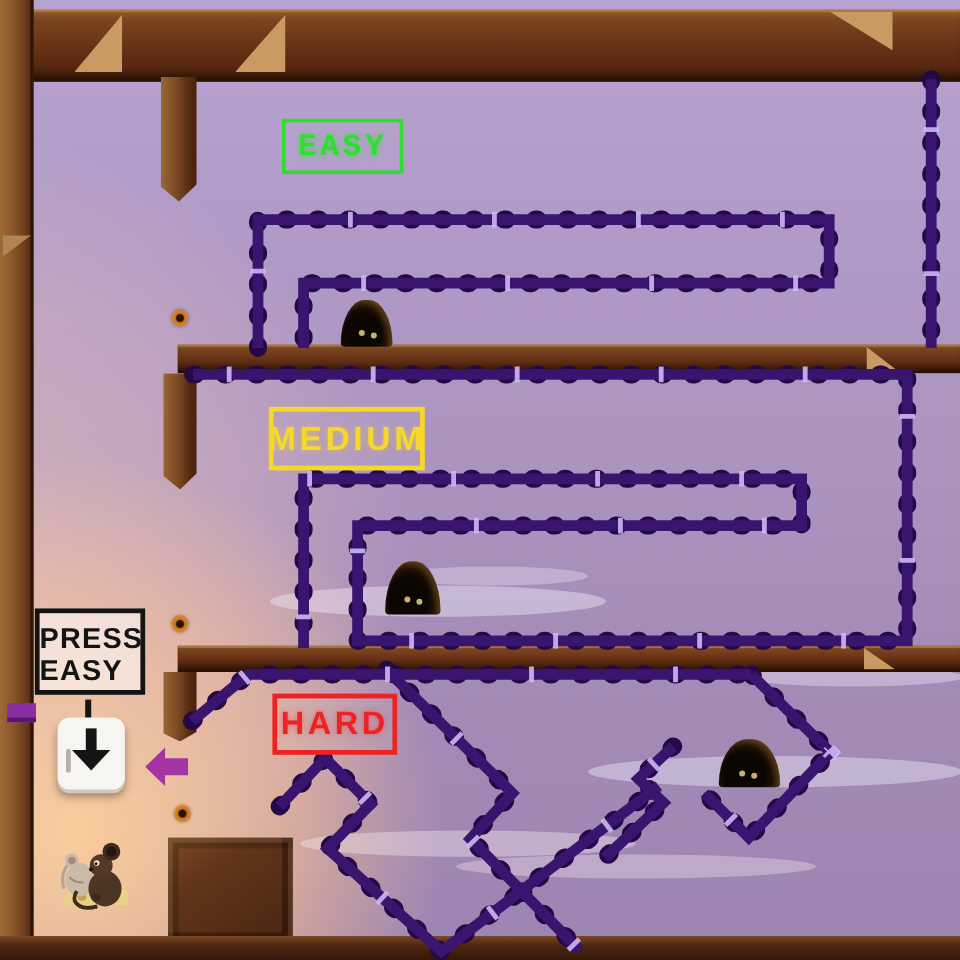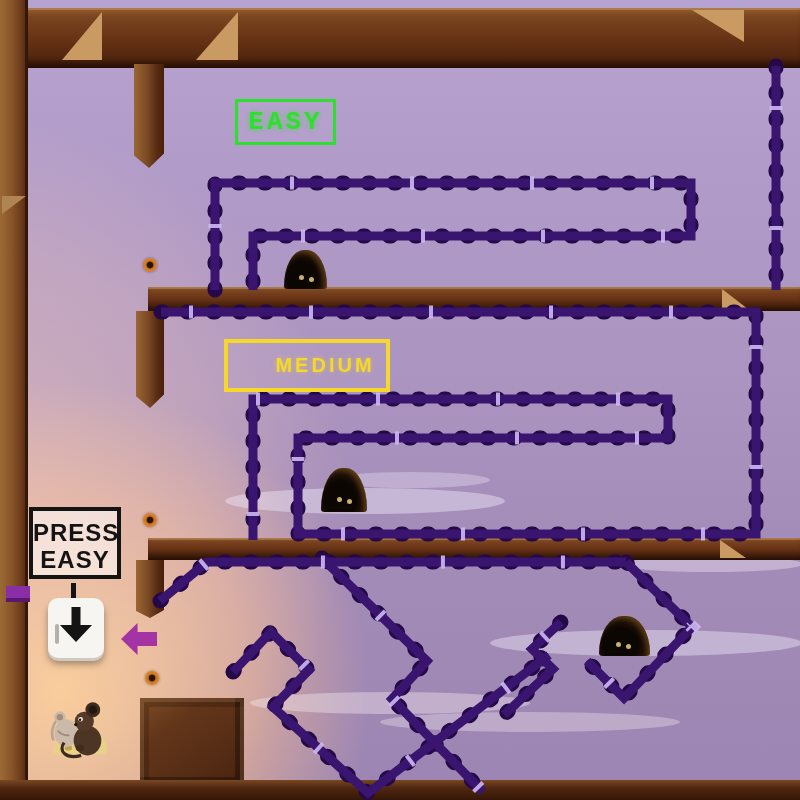--- a/index.html
+++ b/index.html
@@ -53,28 +53,28 @@
     box-shadow:0 0 3px rgba(0,0,0,.4);}
 
   
   .lvl{position:absolute;display:flex;align-items:center;justify-content:center;
     background:rgba(255,255,255,.04);font-weight:bold;}
   .lvl span{letter-spacing:3px;}
   .lvl.easy{left:235px;top:99px;width:95px;height:40px;border:3px solid var(--easy-green,#2ee02e);
     color:var(--easy-green,#2ee02e);font-family:"Liberation Mono",monospace;font-size:26px;
     text-shadow:0 0 6px rgba(46,224,46,.6);}
   .lvl.medium{left:224px;top:339px;width:122px;height:45px;border:4px solid var(--medium-yellow,#f5d829);
-    color:var(--medium-yellow,#f5d829);font-size:20px;text-shadow:0 0 5px rgba(245,216,41,.5);padding-left:36px;}
+    color:var(--medium-yellow,#f5d829);font-size:28px;text-shadow:0 0 5px rgba(245,216,41,.5);}
   .lvl.hard{left:227px;top:578px;width:96px;height:43px;border:4px solid var(--hard-red,#ee2222);
     color:var(--hard-red,#ee2222);font-size:27px;text-shadow:0 0 5px rgba(238,34,34,.45);}
 
   
   .sign{position:absolute;left:29px;top:507px;width:92px;height:72px;border:4px solid var(--sign-ink,#141414);
     background:rgba(255,255,255,.55);color:var(--sign-ink,#141414);font-weight:bold;font-size:24px;
-    line-height:27px;text-align:center;letter-spacing:1px;padding-top:8px;box-sizing:border-box;}
+    line-height:27px;text-align:left;letter-spacing:1px;padding-top:8px;box-sizing:border-box;}
   .sign-stem{position:absolute;left:71px;top:583px;width:5px;height:18px;background:var(--sign-ink,#141414);}
   .dkey{position:absolute;left:48px;top:598px;width:56px;height:60px;border-radius:10px;
     background:var(--key-face,#f7f5f1);box-shadow:0 3px 0 #cfc9c2,0 6px 7px rgba(0,0,0,.35);}
   .dkey .tick{position:absolute;left:7px;top:26px;width:4px;height:20px;background:#b5b0a8;border-radius:2px;}
   .dkey .arr{position:absolute;left:0;top:0;width:100%;height:100%;}
   .dkey .arr::before{content:"";position:absolute;left:50%;top:9px;transform:translateX(-50%);
     width:9px;height:20px;background:var(--sign-ink,#141414);}
   .dkey .arr::after{content:"";position:absolute;left:50%;top:27px;transform:translateX(-50%);
     border-left:16px solid transparent;border-right:16px solid transparent;border-top:17px solid var(--sign-ink,#141414);}
 
@@ -169,20 +169,23 @@
   <div class="dot" style="left:143px;top:258px;"></div>
   <div class="dot" style="left:143px;top:513px;"></div>
   <div class="dot" style="left:145px;top:671px;"></div>
 
   <div class="lvl easy">
     <span>EASY</span>
   </div>
   <div class="lvl medium">
     <span>MEDIUM</span>
   </div>
+  <div class="lvl hard">
+    <span>HARD</span>
+  </div>
 
   <div class="sign">
     <div>PRESS</div>
     <div>EASY</div>
   </div>
   <div class="sign-stem"></div>
   <div class="dkey">
     <div class="tick"></div>
     <div class="arr"></div>
   </div>

